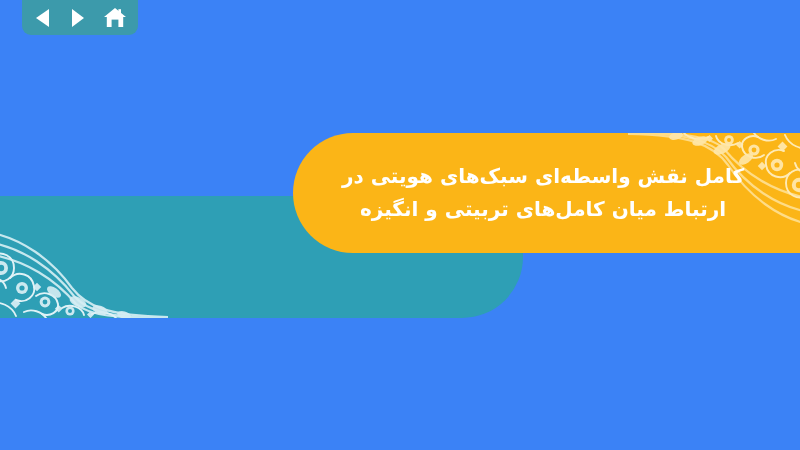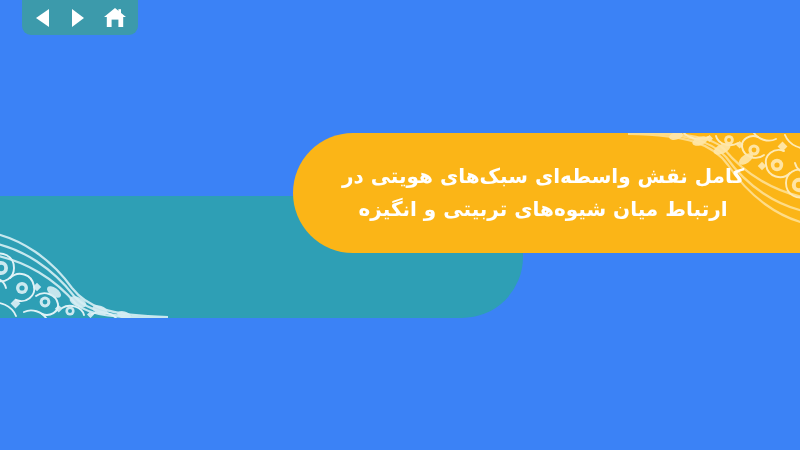--- a/index.html
+++ b/index.html
@@ -226,16 +226,16 @@
         <ellipse cx="94" cy="16" rx="9" ry="4.6" transform="rotate(-25 94 16)"></ellipse>
         <ellipse cx="72" cy="8" rx="8" ry="4.2" transform="rotate(-20 72 8)"></ellipse>
         <ellipse cx="48" cy="3" rx="7" ry="3.6" transform="rotate(-14 48 3)"></ellipse>
         <ellipse cx="118" cy="26" rx="8" ry="4.2" transform="rotate(-34 118 26)"></ellipse>
       </g>
     </svg>
   </div>
 
   <div id="title-block">
     <div class="title-line">کامل نقش واسطه‌ای سبک‌های هویتی در</div>
-    <div class="title-line">ارتباط میان شیوه‌های تربیتی و انگیزه</div>
+    <div class="title-line">ارتباط میان کامل‌های تربیتی و انگیزه</div>
   </div>
 
 </div>
 
 </body></html>

